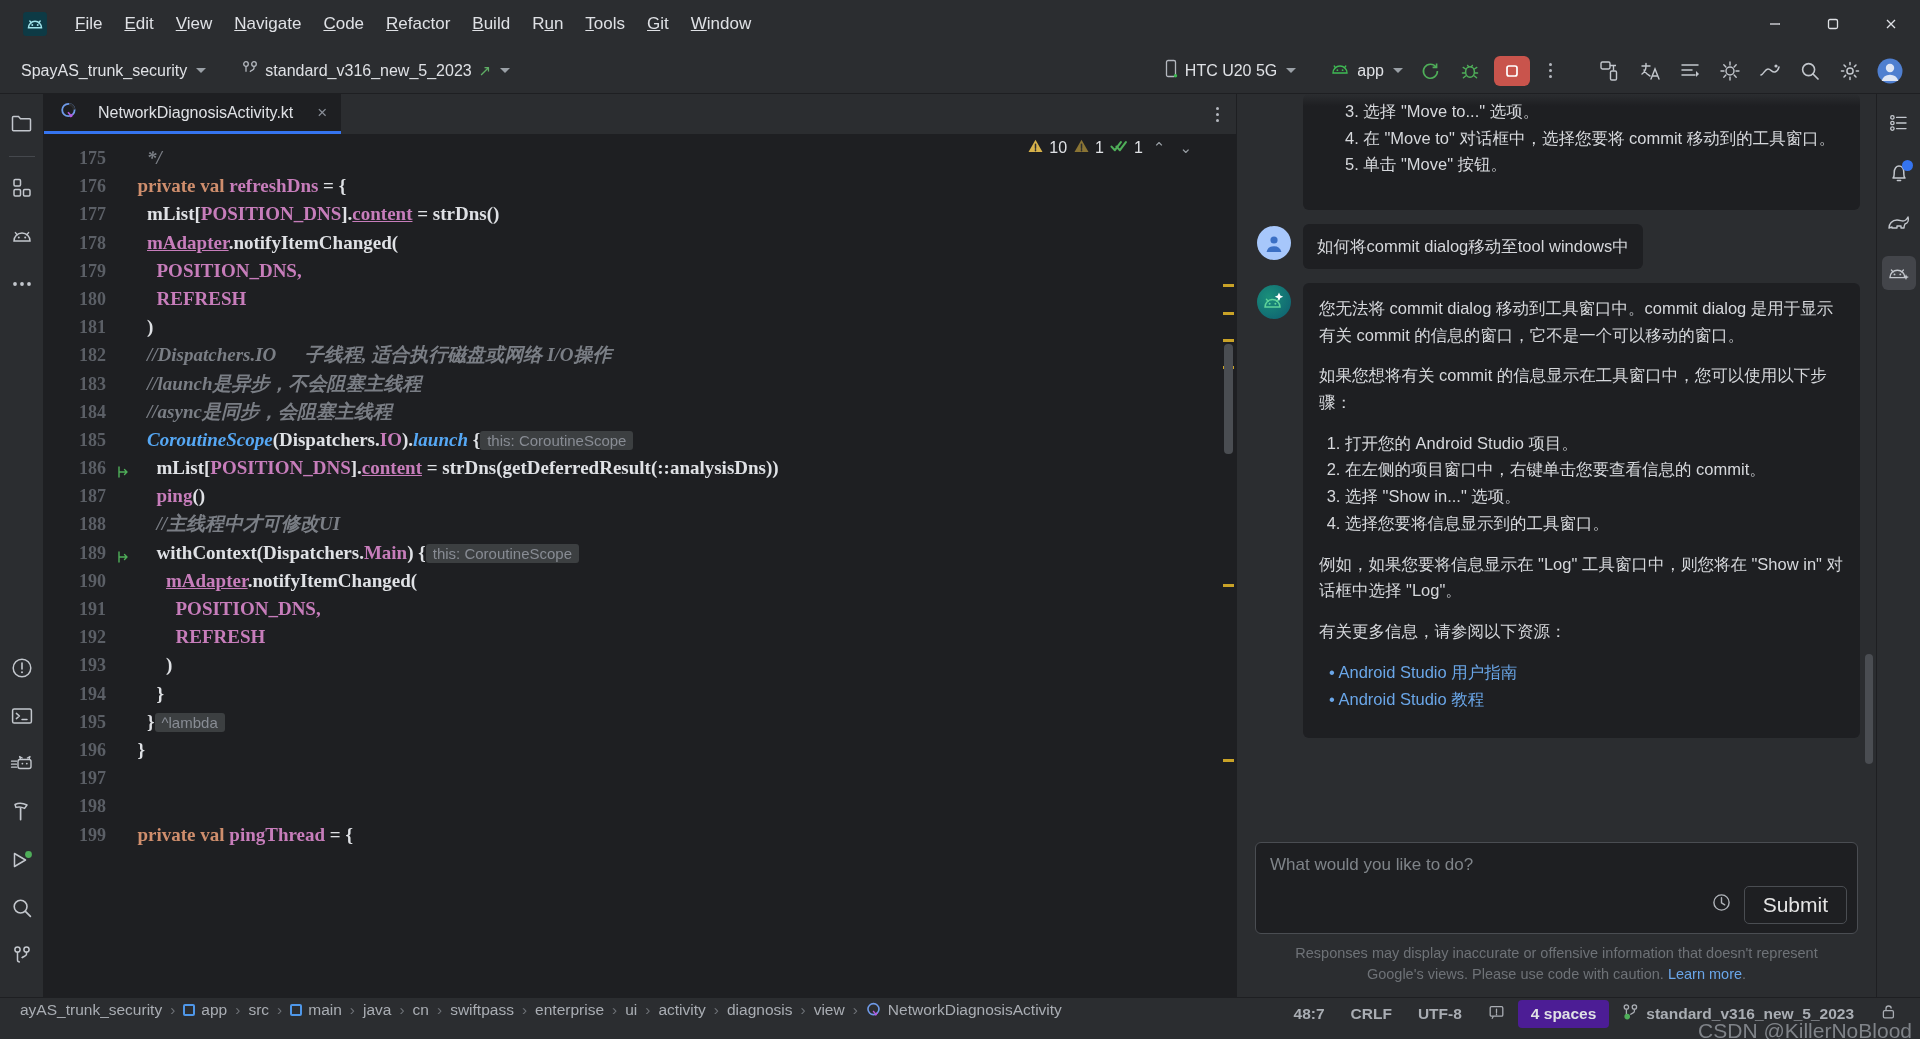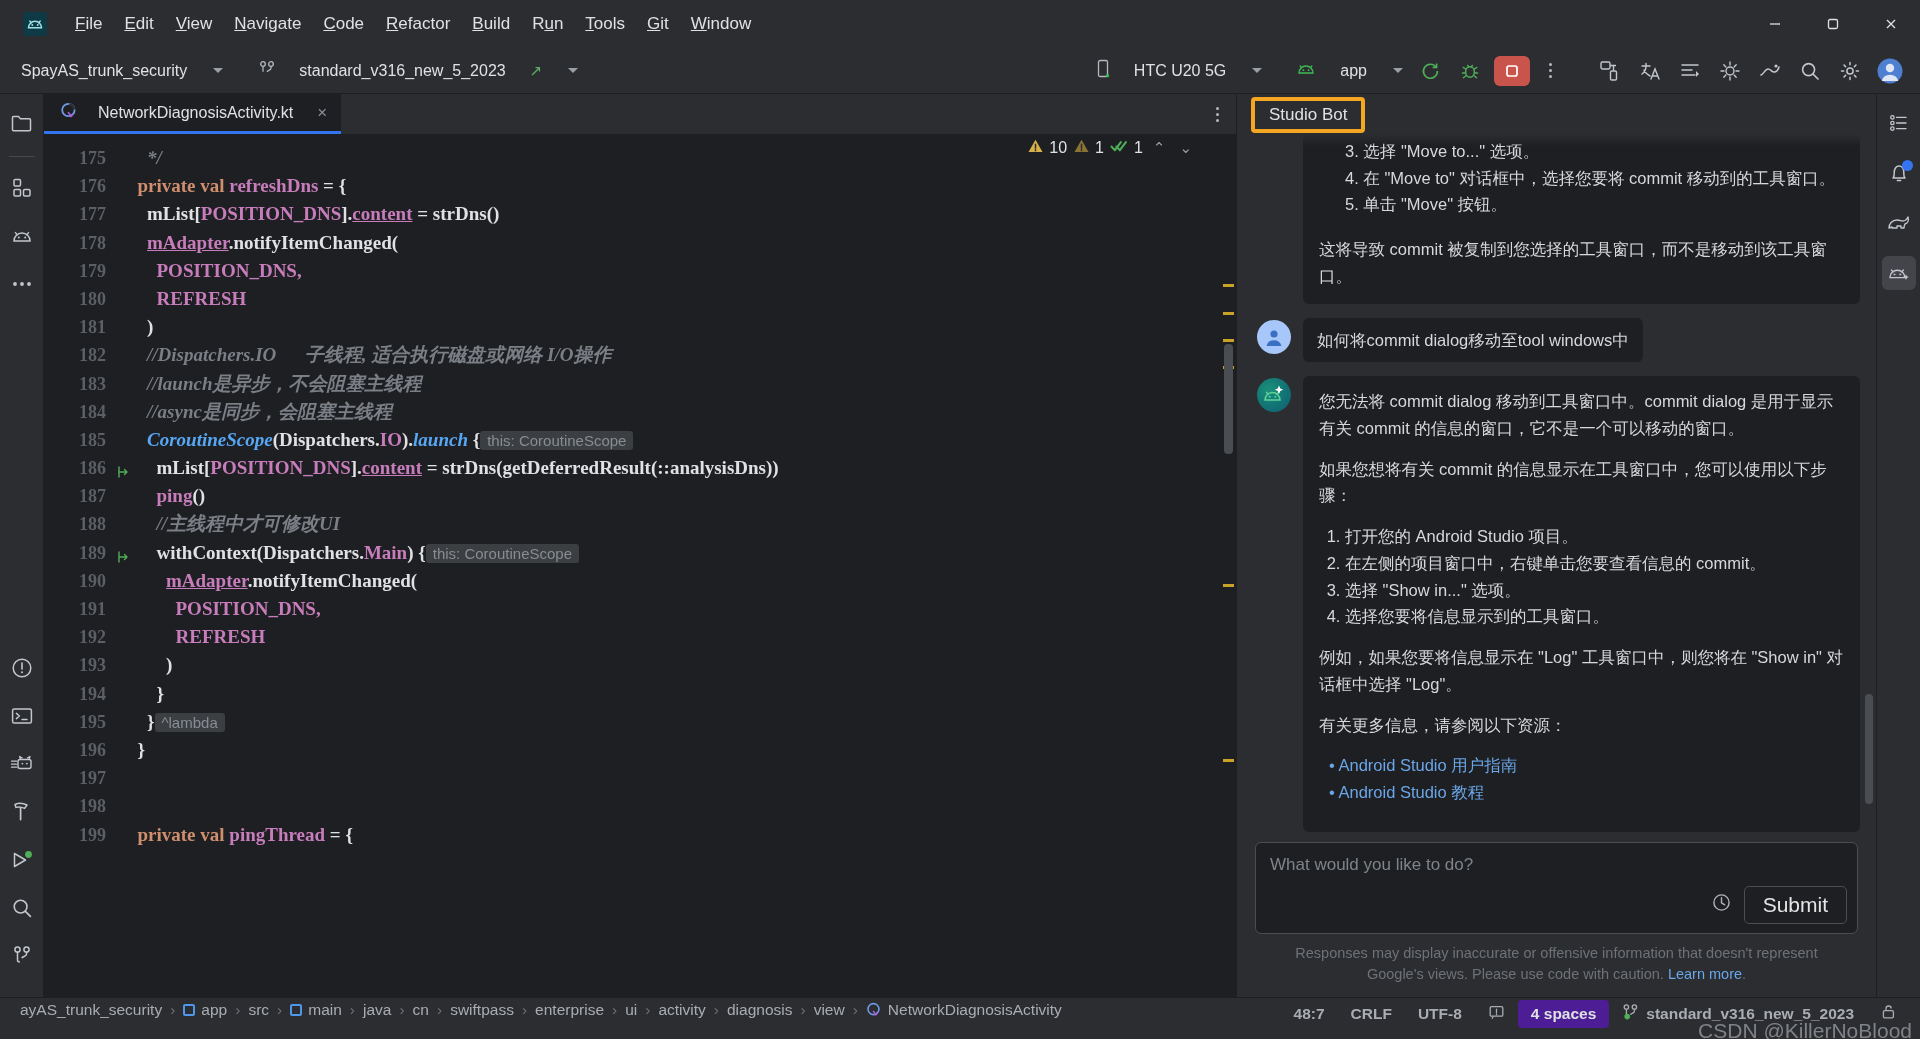--- a/index.html
+++ b/index.html
@@ -30,21 +30,21 @@
   .win-ctrls { position: absolute; right: 0; top: 0; height: 48px; display: flex; align-items: center; }
   .win-btn { width: 58px; height: 48px; display: flex; align-items: center; justify-content: center; }
   .win-btn svg { display:block; }
 
   
   .toolbar {
     height: 46px; flex: 0 0 46px; background: #2b2d30;
     display: flex; align-items: center; padding: 0 10px 0 14px;
     border-bottom: 1px solid #1e1f22;
   }
-  .tb-chip { display: flex; align-items: center; gap: 24px; font-size: 16px; color: #dfe1e5; padding: 4px 7px; border-radius: 5px; }
+  .tb-chip { display: flex; align-items: center; gap: 7px; font-size: 16px; color: #dfe1e5; padding: 4px 7px; border-radius: 5px; }
   .caret { width: 0; height: 0; border-left: 5px solid transparent; border-right: 5px solid transparent; border-top: 5px solid #9aa0a6; margin-left: 2px; }
   .tb-spacer { flex: 1; }
   .tb-icon { width: 34px; height: 34px; display: flex; align-items: center; justify-content: center; margin: 0 3px; border-radius: 5px; }
   .stop-btn { background: #c9544c; border-radius: 6px; width: 36px; height: 30px; display: flex; align-items: center; justify-content: center; margin: 0 4px; }
   .tb-gap { width: 24px; }
 
   
   .body { flex: 1; display: flex; min-height: 0; }
 
   
@@ -525,31 +525,27 @@
           <div class="mk" style="top:150px"></div>
           <div class="mk" style="top:450px"></div>
           <div class="mk" style="top:625px"></div>
 
           <div class="scroll-thumb" style="top:210px;height:110px"></div>
         </div>
       </div>
     </div>
 
     <div class="bot-panel">
-      <div class="bot-header">
-        <div class="bot-title-box">Studio Bot</div>
-      </div>
 
       <div class="chat-scroll">
         <div class="first-bubble">
           <div style="margin-left:26px">3. 选择 "Move to..." 选项。</div>
           <div style="margin-left:26px">4. 在 "Move to" 对话框中，选择您要将 commit 移动到的工具窗口。</div>
           <div style="margin-left:26px">5. 单击 "Move" 按钮。</div>
           <div style="height:18px"></div>
-          <div>这将导致 commit 被复制到您选择的工具窗口，而不是移动到该工具窗口。</div>
         </div>
 
         <div class="msg">
           <div class="avatar user">
             <svg width="22" height="22" viewBox="0 0 22 22">
                 <circle cx="11" cy="8" r="3.6" fill="#3b6fc4"></circle>
                 <path d="M3.6 20a7.6 7.6 0 0 1 14.8 0z" fill="#3b6fc4"></path>
               </svg>
           </div>
           <div class="bubble user">如何将commit dialog移动至tool windows中</div>

